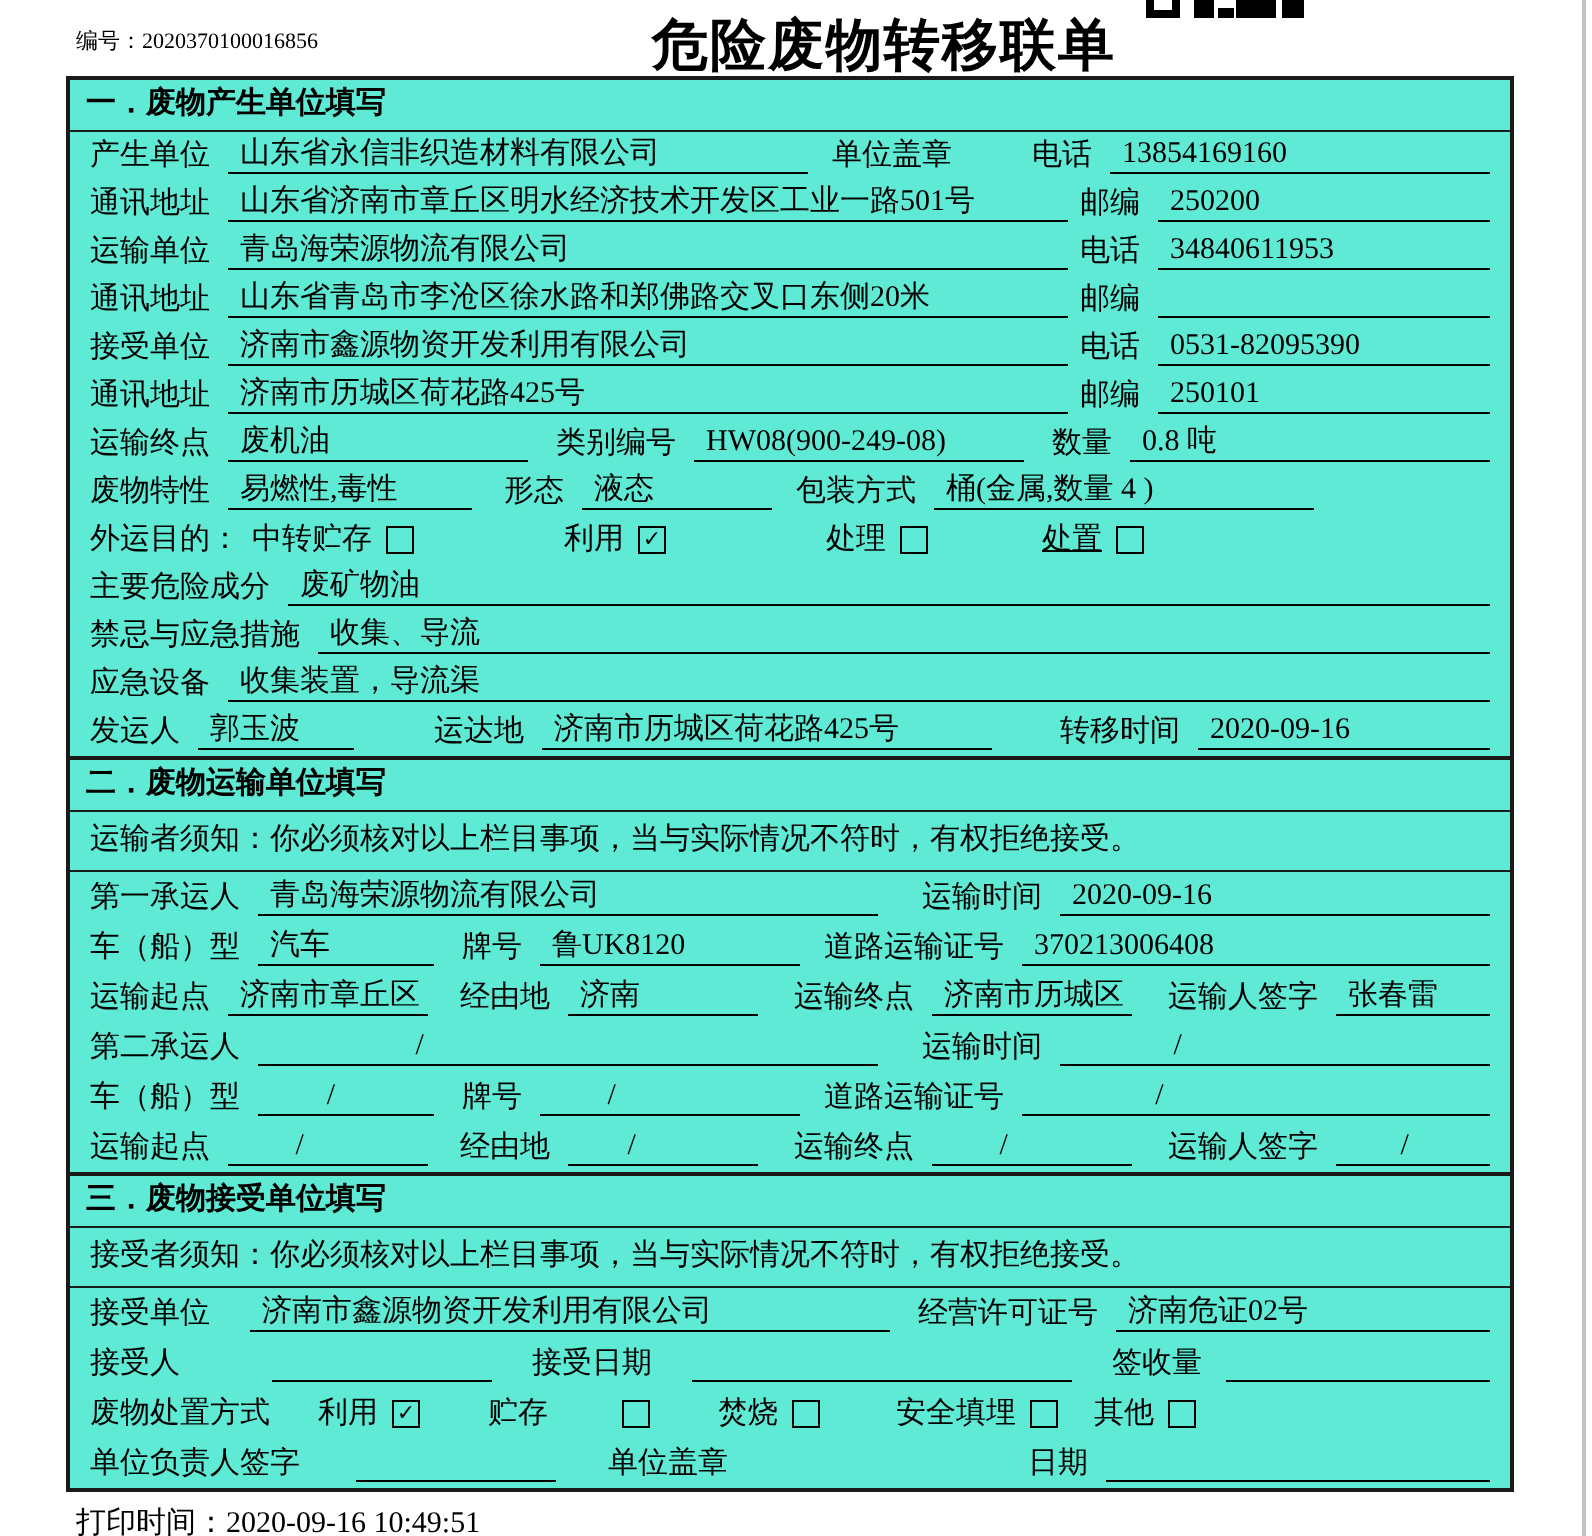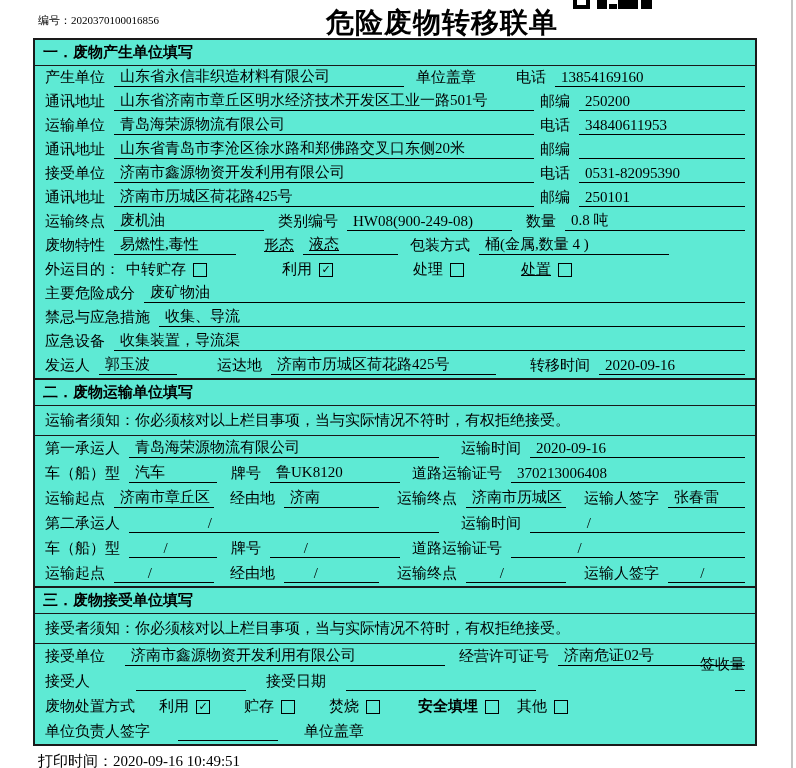--- a/index.html
+++ b/index.html
@@ -142,21 +142,21 @@
         <span class="seg grow" style="margin-left: 14px;">
           <span class="lab">数量</span>
           <span class="val vgrow">0.8 吨</span>
         </span>
       </div>
       <div class="row">
         <span class="seg">
           <span class="lab">废物特性</span>
           <span class="val" style="width: 122px;">易燃性,毒性</span>
         </span>
-        <span class="seg" style="margin-left: 28px; text-decoration: underline;">
+        <span class="seg" style="margin-left: 16px;">
           <span class="lab">形态</span>
           <span class="val" style="width: 95px;">液态</span>
         </span>
         <span class="seg" style="margin-left: 12px;">
           <span class="lab">包装方式</span>
           <span class="val" style="width: 190px;">桶(金属,数量 4 )</span>
         </span>
       </div>
       <div class="row">
         <span class="seg">
@@ -315,57 +315,61 @@
       </div>
       <div class="row">
         <span class="seg">
           <span class="lab">接受人</span>
           <span class="val" style="width: 110px; margin-left: 46px;"></span>
         </span>
         <span class="seg" style="margin-left: 20px;">
           <span class="lab">接受日期</span>
           <span class="val" style="width: 190px; margin-left: 20px;"></span>
         </span>
-        <span class="seg grow" style="margin-left: 20px; flex-direction: column;">
+        <span class="seg grow" style="margin-left: 20px;">
           <span class="lab">签收量</span>
           <span class="val vgrow" style="margin-left: 12px;"></span>
         </span>
       </div>
       <div class="row">
         <span class="seg">
           <span class="lab">废物处置方式</span>
         </span>
         <span class="seg" style="margin-left: 24px;">
           <span class="lab">利用</span>
           <span class="cb">✓</span>
         </span>
-        <span class="seg" style="margin-left: 34px;">
+        <span class="seg" style="margin-left: 34px; gap: 30px;">
           <span class="lab">贮存</span>
           <span class="cb"></span>
         </span>
         <span class="seg" style="margin-left: 34px; text-align: center;">
           <span class="lab">焚烧</span>
           <span class="cb"></span>
         </span>
-        <span class="seg" style="margin-left: 38px; font-weight: bold;">
+        <span class="seg" style="margin-left: 38px;">
           <span class="lab">安全填埋</span>
           <span class="cb"></span>
         </span>
         <span class="seg" style="margin-left: 18px;">
           <span class="lab">其他</span>
           <span class="cb"></span>
         </span>
       </div>
       <div class="row">
         <span class="seg">
           <span class="lab">单位负责人签字</span>
           <span class="val" style="width: 100px; margin-left: 28px;"></span>
         </span>
         <span class="seg" style="margin-left: 26px;">
           <span class="lab">单位盖章</span>
+        </span>
+        <span class="seg grow" style="margin-left: 150px;">
+          <span class="lab">日期</span>
+          <span class="val vgrow"></span>
         </span>
       </div>
     </div>
   </div>
 
 <div class="footer">
   <span>打印时间：</span><span>2020-09-16 10:49:51</span>
 </div>
 
 <div class="edge"></div>

